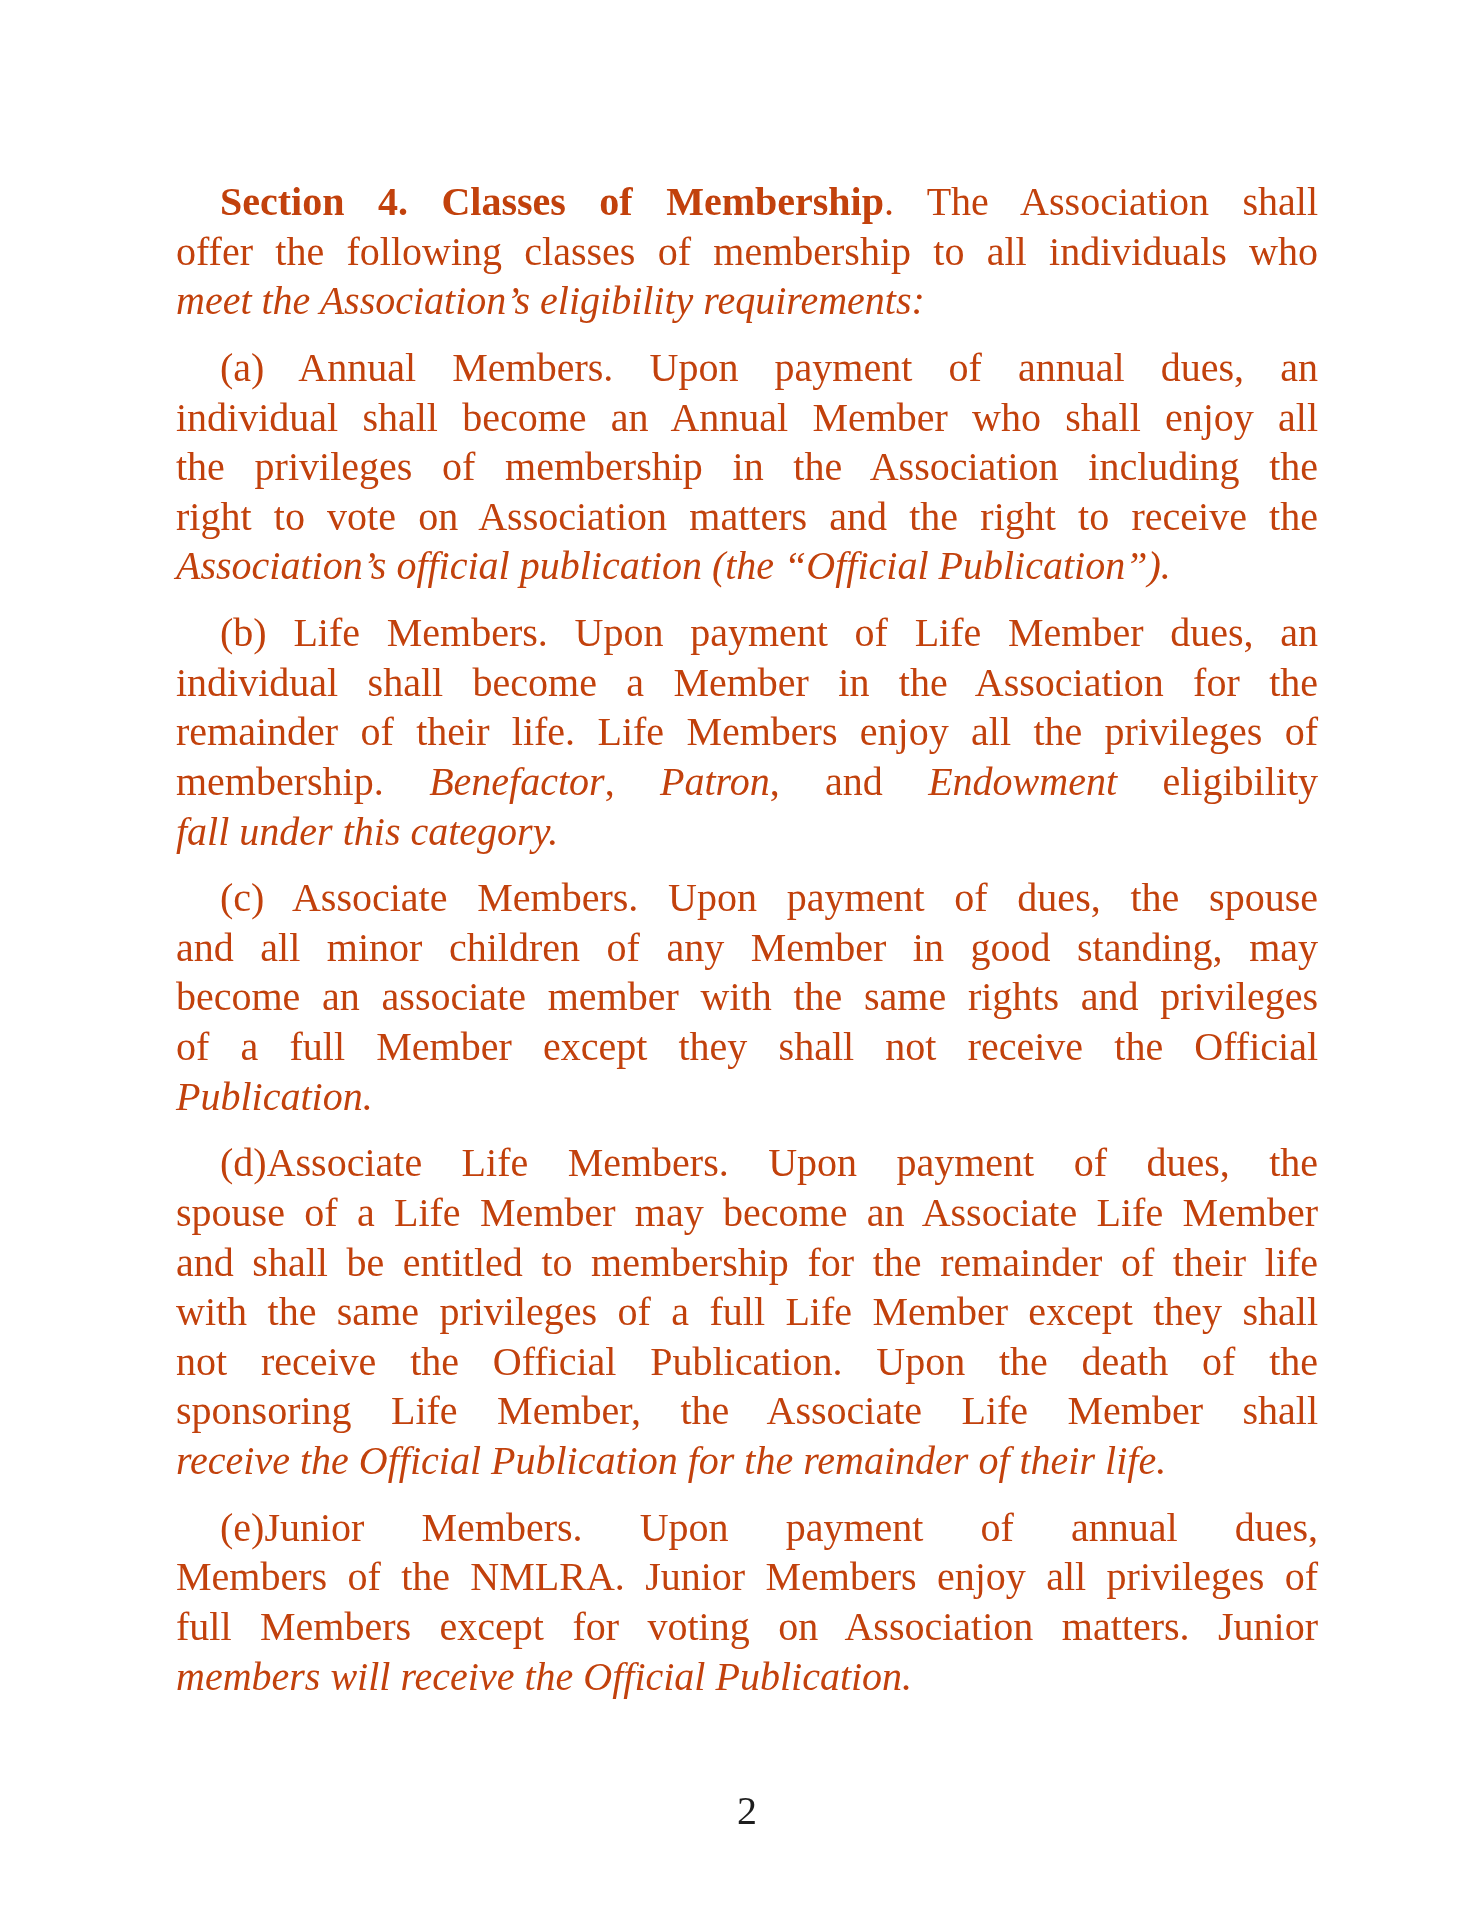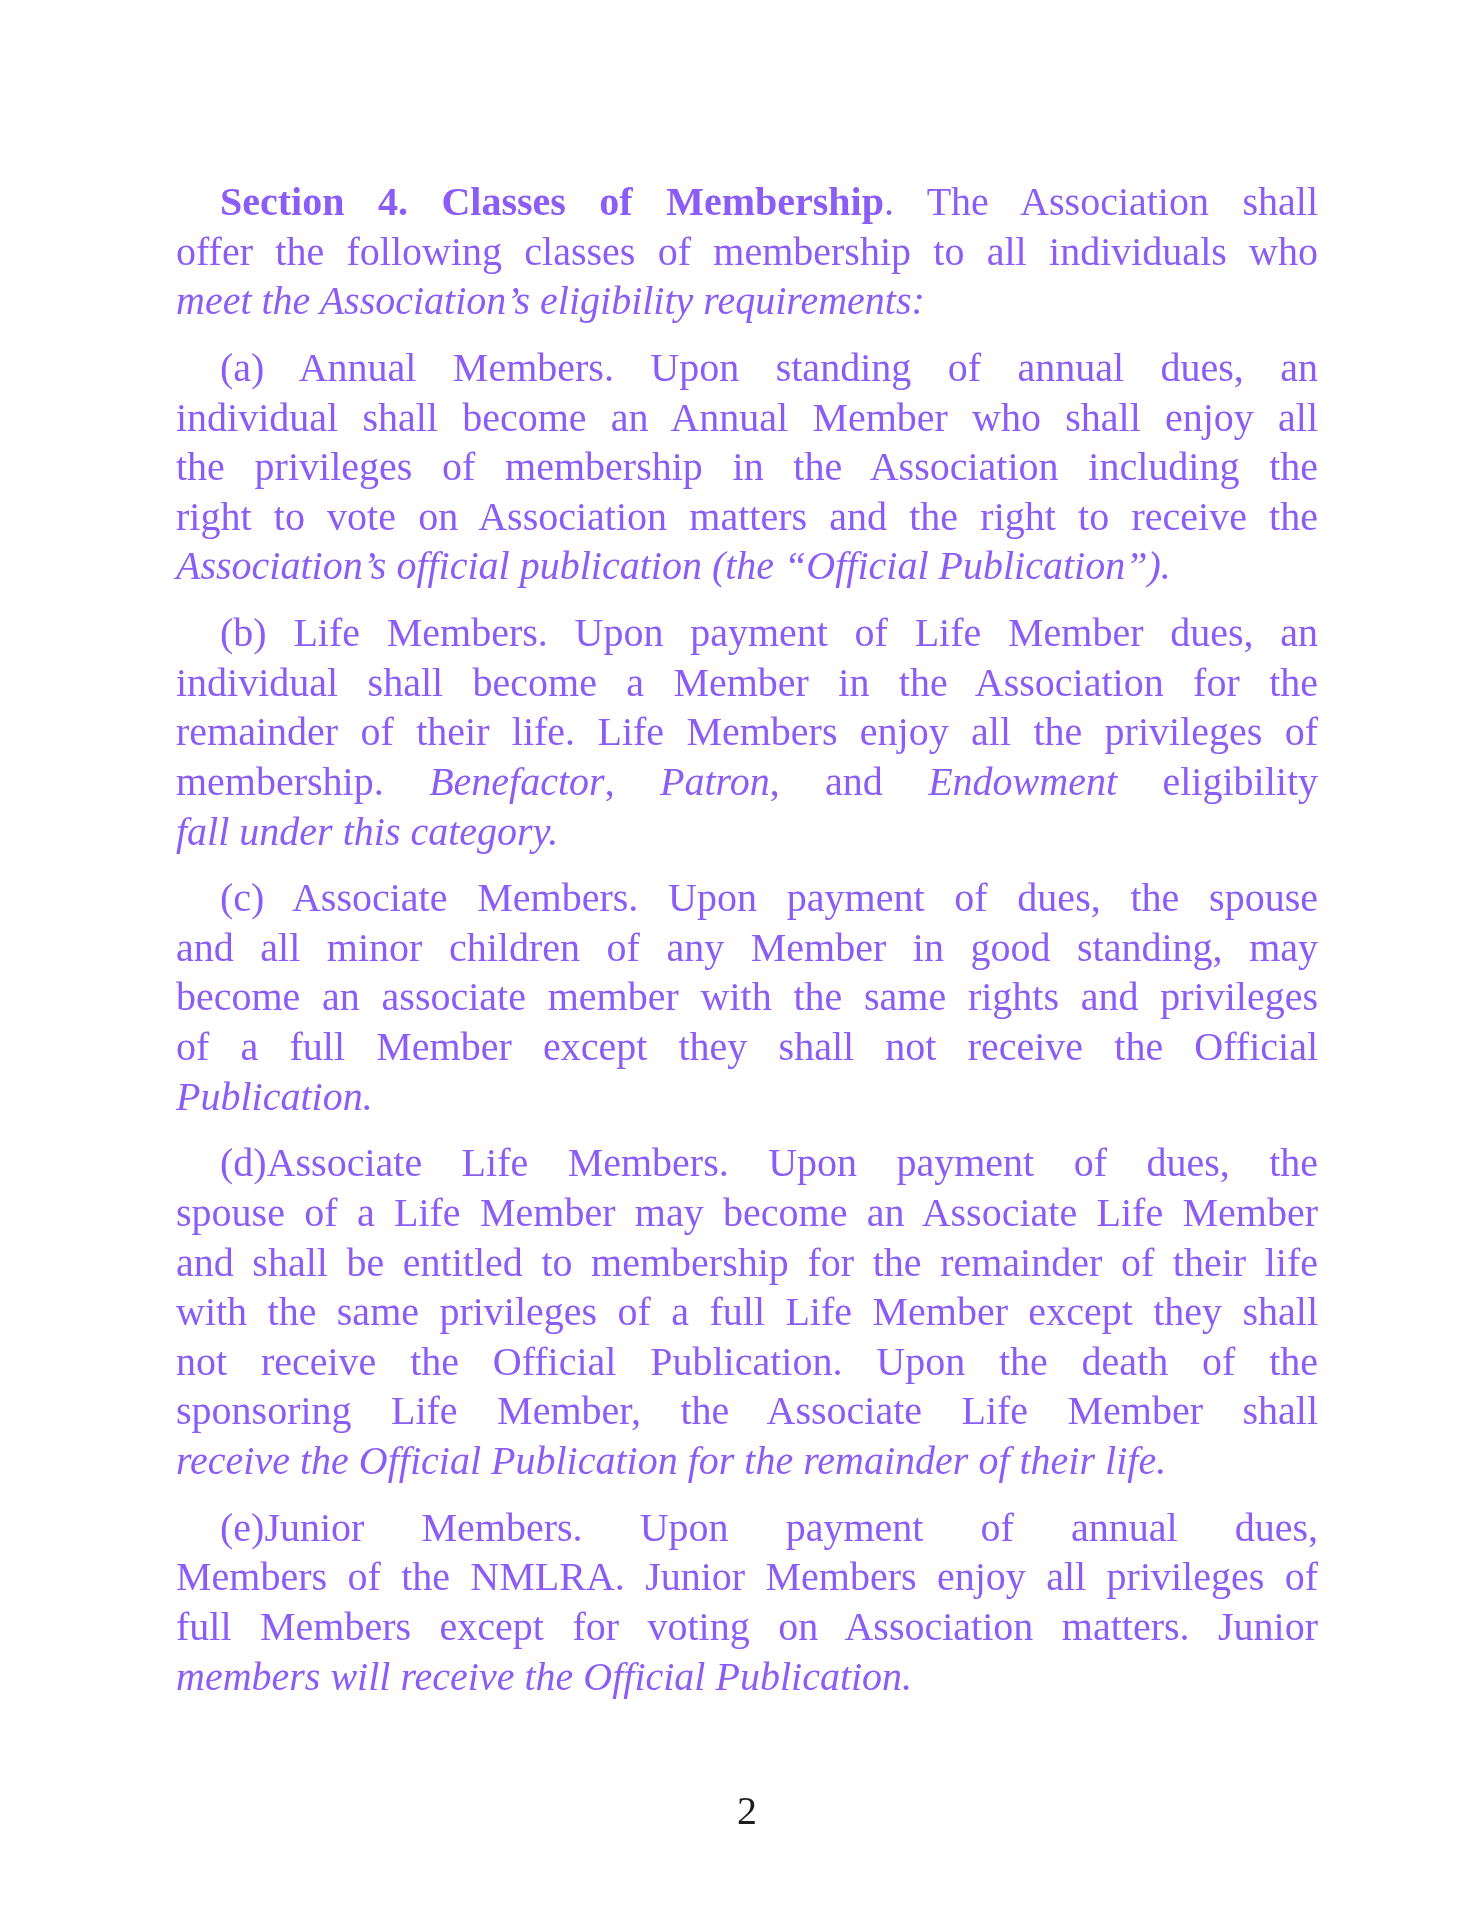--- a/index.html
+++ b/index.html
@@ -1,21 +1,21 @@
 <!DOCTYPE html>
 <html><head>
 <meta charset="utf-8">
 <style>
   html, body { margin: 0; padding: 0; background: #ffffff; }
   body { width: 1484px; height: 1920px; position: relative; overflow: hidden; }
   .page { position: absolute; left: 0; top: 0; width: 1484px; height: 1920px; background: #ffffff; }
   .text-block {
     position: absolute; left: 176px; top: 177px; width: 1142px;
     font-family: "Liberation Serif", "DejaVu Serif", serif;
-    font-size: 40px; line-height: 49.6px; color: #8b5cf6;
+    font-size: 40px; line-height: 49.6px; color: #c2410c;
   }
   .para { margin: 0 0 17.2px 0; }
   .line { display: block; white-space: nowrap; text-align: justify; text-align-last: justify; }
   .line.last { text-align: left; text-align-last: left; font-style: italic; }
   .line.indent { padding-left: 44px; }
   .seg-bold { font-weight: bold; }
   .seg-underline { text-decoration-thickness: 2px; text-underline-offset: 5px; }
   .seg-italic { font-style: italic; }
   .page-number {
     position: absolute; left: 176px; width: 1142px; top: 1786px; text-align: center;
@@ -26,21 +26,21 @@
 <body>
 
 <div class="page">
   <div class="text-block" id="text-block">
       <div class="para">
         <span class="line indent"><span class="seg-bold">Section 4. Classes of Membership</span><span>. The Association shall</span></span>
         <span class="line"><span>offer the following classes of membership to all individuals who</span></span>
         <span class="line last"><span>meet the Association’s eligibility requirements:</span></span>
       </div>
       <div class="para">
-        <span class="line indent"><span>(a) </span><span class="seg-underline">Annual Members</span><span>. Upon standing of annual dues, an</span></span>
+        <span class="line indent"><span>(a) </span><span class="seg-underline">Annual Members</span><span>. Upon payment of annual dues, an</span></span>
         <span class="line"><span>individual shall become an Annual Member who shall enjoy all</span></span>
         <span class="line"><span>the privileges of membership in the Association including the</span></span>
         <span class="line"><span>right to vote on Association matters and the right to receive the</span></span>
         <span class="line last"><span>Association’s official publication (the “Official Publication”).</span></span>
       </div>
       <div class="para">
         <span class="line indent"><span>(b) </span><span class="seg-underline">Life Members</span><span>. Upon payment of Life Member dues, an</span></span>
         <span class="line"><span>individual shall become a Member in the Association for the</span></span>
         <span class="line"><span>remainder of their life. Life Members enjoy all the privileges of</span></span>
         <span class="line"><span>membership. </span><span class="seg-italic">Benefactor</span><span>, </span><span class="seg-italic">Patron</span><span>, and </span><span class="seg-italic">Endowment</span><span> eligibility</span></span>

